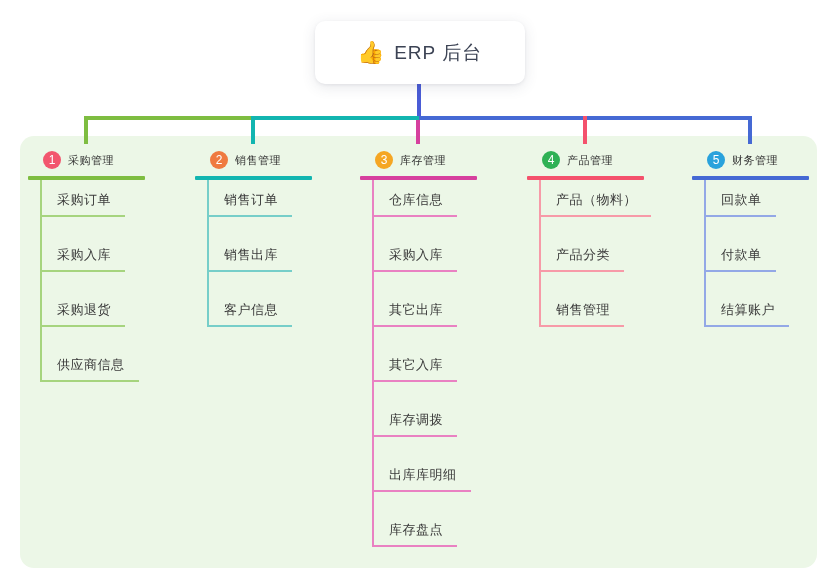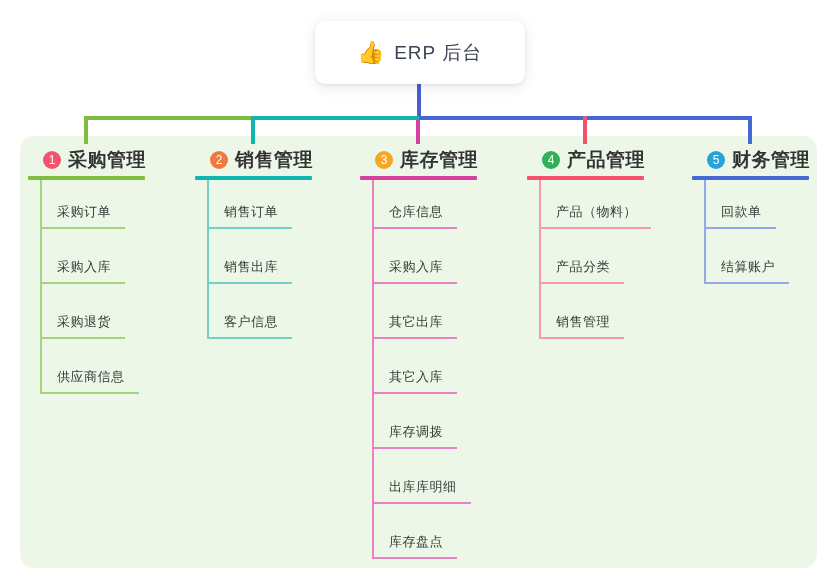--- a/index.html
+++ b/index.html
@@ -26,28 +26,28 @@
   #d-teal{left:251px;top:116px;width:4px;height:28px;}
   #d-magenta{left:416px;top:120px;width:4px;height:24px;}
   #d-red{left:583px;top:116px;width:4px;height:28px;}
   #d-blue{left:748px;top:116px;width:4px;height:28px;}
 
   
   .branch{position:absolute;top:144px;width:117px;z-index:2;}
   .branch-header{height:32px;display:flex;align-items:center;padding-left:15px;gap:7px;cursor:default;}
   .badge{width:18px;height:18px;border-radius:50%;color:#fff;font-size:12px;line-height:1;
          display:flex;align-items:center;justify-content:center;flex:0 0 auto;}
-  .branch-label{font-size:19px;color:#333;font-weight:700;letter-spacing:.5px;white-space:nowrap;}
+  .branch-label{font-size:11px;color:#333;font-weight:400;letter-spacing:.5px;white-space:nowrap;}
   .branch-underline{height:4px;width:117px;border-radius:1px;}
   .branch-children{position:relative;}
   .branch-children::before{content:"";position:absolute;left:12px;top:0;bottom:0;width:2px;background:var(--sub);}
   .sub-item{height:55px;display:flex;align-items:flex-end;box-sizing:border-box;
             padding:0 14px 6px 17px;margin-left:12px;border-bottom:2px solid var(--sub);
             width:fit-content;white-space:nowrap;}
-  .sub-item:first-child{height:49px;}
+  .sub-item:first-child{height:37px;}
   .sub-label{font-size:13px;color:#3a3a3a;letter-spacing:.5px;}
 </style>
 </head>
 <body>
 
 <div id="canvas">
 
   <div id="panel" style="background: rgb(236, 247, 231);"></div>
 
   <div class="cl" id="l-root" style="background: rgb(74, 92, 214);"></div>
@@ -157,18 +157,21 @@
     <div class="branch-header">
       <span class="badge" style="background: rgb(41, 162, 220);">5</span>
       <span class="branch-label">财务管理</span>
     </div>
     <div class="branch-underline" style="background: rgb(69, 105, 212);"></div>
     <div class="branch-children">
           <div class="sub-item">
     <span class="sub-label">回款单</span>
   </div>
           <div class="sub-item">
+    <span class="sub-label">付款单</span>
+  </div>
+          <div class="sub-item">
     <span class="sub-label">结算账户</span>
   </div>
         </div>
   </div>
     </div>
 </div>
 
 </body></html>

